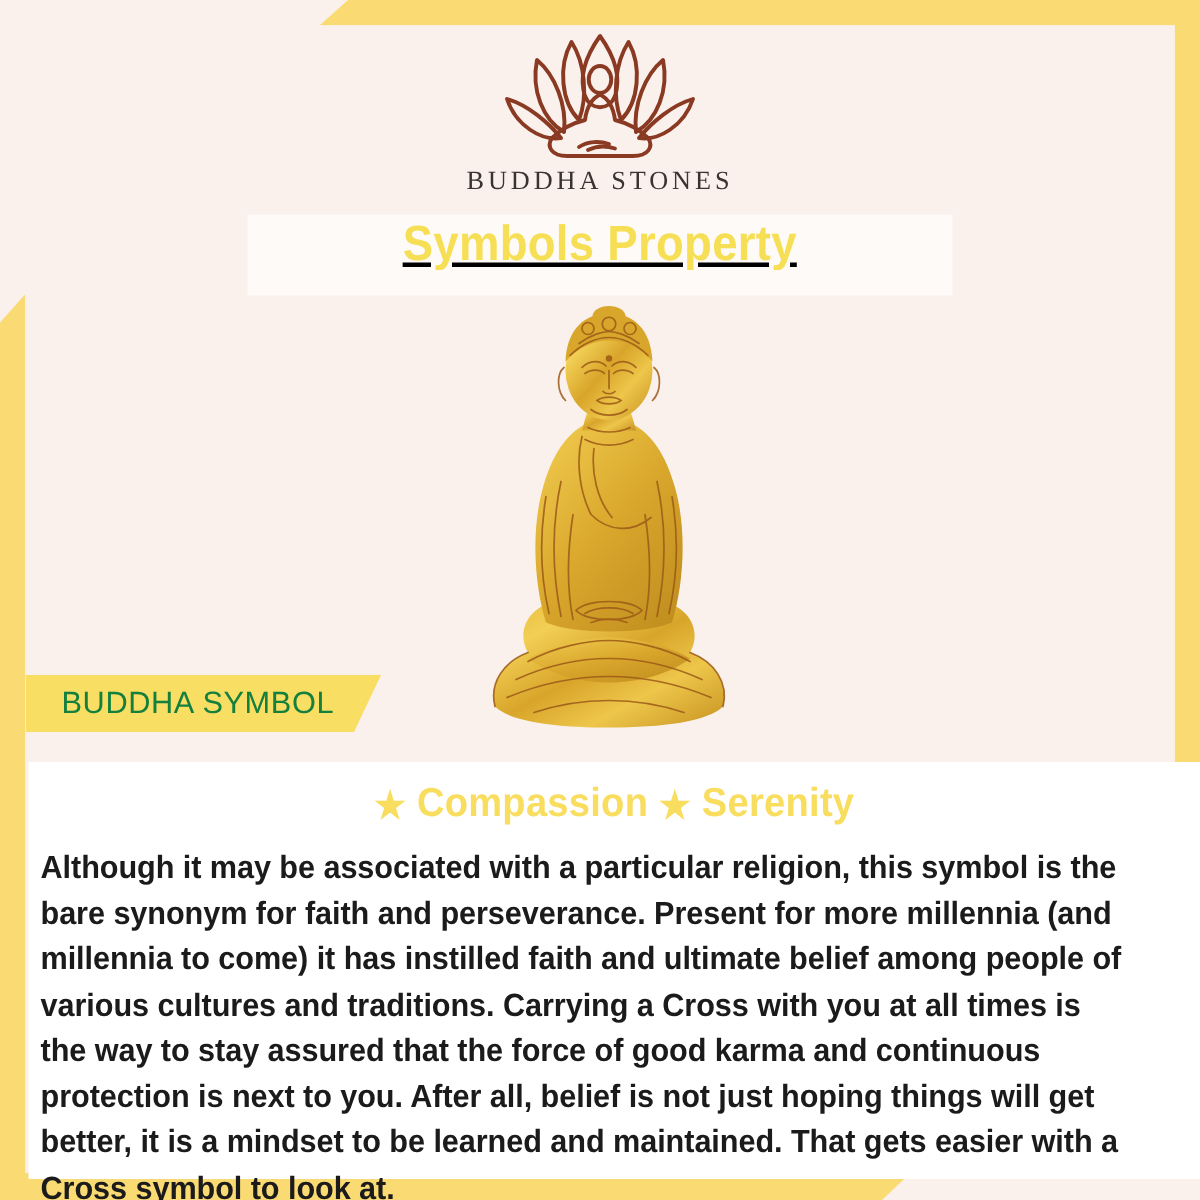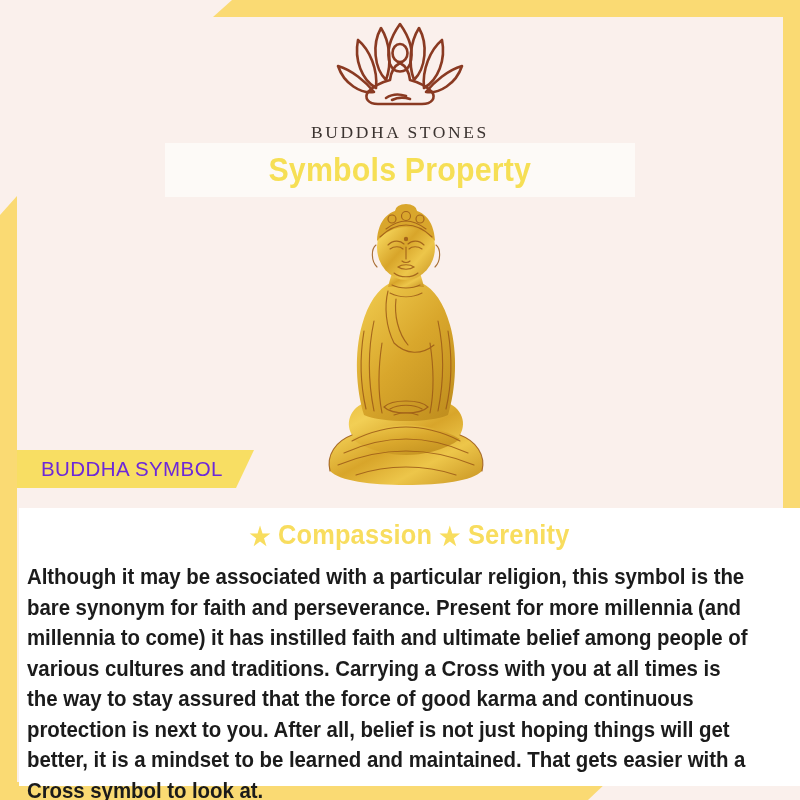--- a/index.html
+++ b/index.html
@@ -71,39 +71,39 @@
     width: 800px;
     text-align: center;
   }
   #logo-mark {
     display: block;
     margin: 0 auto;
     width: 132px;
     height: 84px;
   }
   #brand-name {
-    margin-top: 16px;
+    margin-top: 4px;
     font-family: "Liberation Serif", serif;
     font-size: 17.5px;
     letter-spacing: 2.6px;
     color: #3b3330;
     font-weight: 400;
   }
 
   
   #title-banner {
     position: absolute;
     left: 165px;
     top: 143px;
     width: 470px;
     height: 54px;
     background: #fdfaf7;
     display: flex;
-    align-items: center;
     justify-content: center;
+    text-decoration: underline;
   }
   #title-text {
     font-family: "Liberation Sans Narrow", "Liberation Sans", sans-serif;
     font-weight: bold;
     font-size: 33px;
     color: #f6df55;
     letter-spacing: 0.2px;
     transform: scaleX(0.92);
     white-space: nowrap;
   }
@@ -125,21 +125,21 @@
     top: 450px;
     width: 237px;
     height: 38px;
     background: #f8de63;
     clip-path: polygon(0 0, 100% 0, calc(100% - 18px) 100%, 0 100%);
     display: flex;
     align-items: center;
   }
   #symbol-tag-label {
     padding-left: 24px;
-    color: #6d28d9;
+    color: #15803d;
     font-size: 20.5px;
     letter-spacing: 0.4px;
     font-weight: 400;
     white-space: nowrap;
   }
 
   
   #content-panel {
     position: absolute;
     left: 19px;

